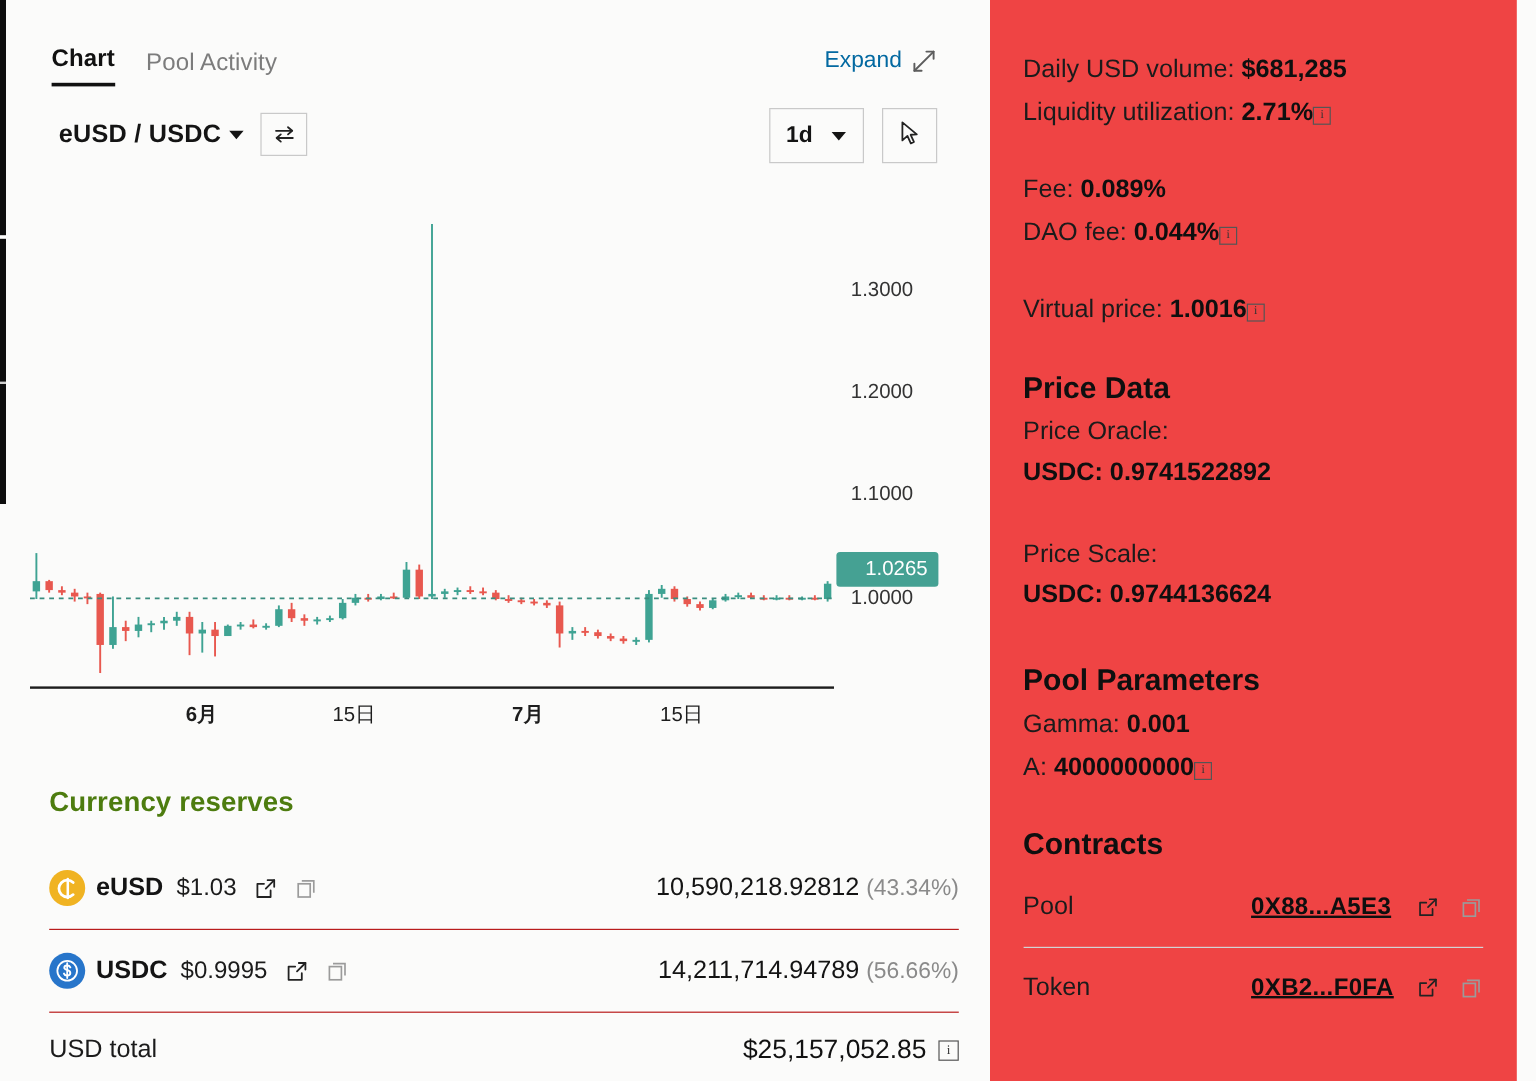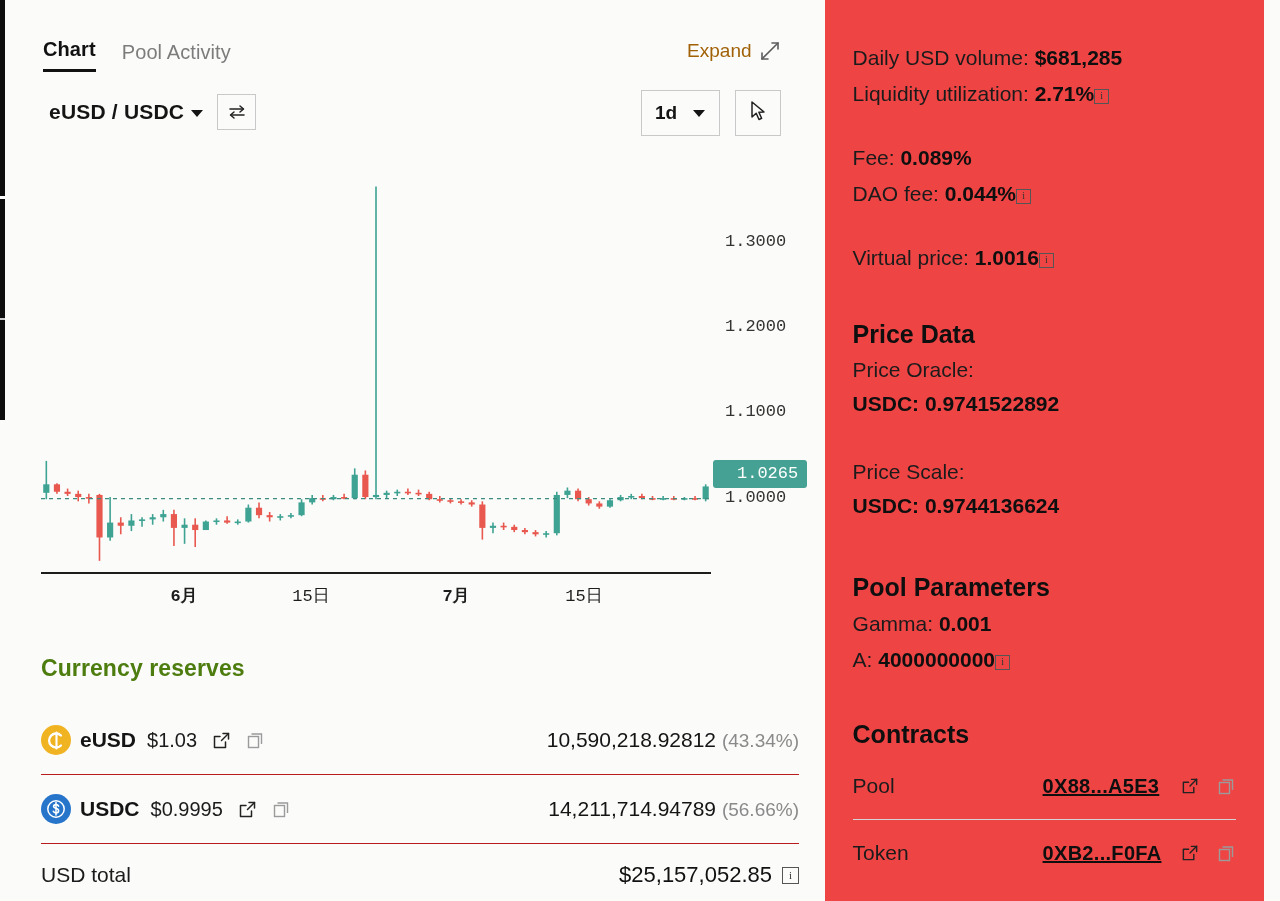--- a/index.html
+++ b/index.html
@@ -16,35 +16,35 @@
   .edge-strip:after{content:"";position:absolute;left:0;top:196px;width:5px;height:3px;background:#fff;}
   .edge-strip:before{content:"";position:absolute;left:0;top:318px;width:5px;height:2px;background:#cfcfcf;}
 
   
   .main{width:835px;height:901px;background:#fbfbfa;position:relative;box-sizing:border-box;}
 
   .tabs{position:absolute;left:43px;top:38px;display:flex;align-items:flex-end;gap:26px;}
   .tab{font-size:20px;color:#7c7c7c;padding-bottom:8px;cursor:pointer;letter-spacing:.1px;}
   .tab.active{color:#111;font-weight:bold;border-bottom:3px solid #111;}
 
-  .expand{position:absolute;right:44px;top:40px;display:flex;align-items:center;gap:7px;color:#a16207;font-size:19px;cursor:pointer;}
+  .expand{position:absolute;right:44px;top:40px;display:flex;align-items:center;gap:7px;color:#0369a1;font-size:19px;cursor:pointer;}
   .expand svg{display:block;}
 
   .pairrow{position:absolute;left:49px;top:94px;display:flex;align-items:center;gap:14px;}
   .pair-name{font-size:21px;font-weight:bold;color:#141414;letter-spacing:.2px;}
   .caret{display:inline-block;margin-left:7px;border-left:6px solid transparent;border-right:6px solid transparent;border-top:7px solid #141414;vertical-align:middle;}
   .sqbtn{width:39px;height:36px;border:1px solid #c9c9c9;background:#fbfbfa;display:flex;align-items:center;justify-content:center;cursor:pointer;box-sizing:border-box;}
   .sqbtn svg{display:block;}
 
   .rightctl{position:absolute;right:44px;top:90px;display:flex;align-items:center;gap:15px;}
   .tfbtn{height:46px;min-width:79px;border:1px solid #c9c9c9;background:#fbfbfa;display:flex;align-items:center;justify-content:center;gap:9px;font-size:19px;font-weight:bold;color:#141414;cursor:pointer;box-sizing:border-box;}
   .cursorbtn{width:46px;height:46px;border:1px solid #c9c9c9;background:#fbfbfa;display:flex;align-items:center;justify-content:center;cursor:pointer;box-sizing:border-box;}
 
   
-  .chart-wrap{position:absolute;left:41px;top:160px;width:752px;height:460px;font-family:Liberation Mono, monospace;}
+  .chart-wrap{position:absolute;left:25px;top:160px;width:752px;height:460px;}
   .plot{position:absolute;left:0;top:0;width:670px;height:420px;overflow:visible;}
   .plot svg{display:block;}
   .ylabels{position:absolute;left:676px;top:0;width:100px;height:420px;}
   .ytick{position:absolute;font-size:17px;color:#333;white-space:nowrap;}
   .pricebadge{position:absolute;background:#45a193;color:#fff;font-size:17px;padding:4px 9px 5px;border-radius:3px;white-space:nowrap;}
   .xaxis-line{position:absolute;left:0;top:412px;width:670px;height:2px;background:#1d1d1d;}
   .xlabels{position:absolute;left:0;top:424px;width:670px;height:30px;}
   .xtick{position:absolute;font-size:17px;color:#1d1d1d;transform:translateX(-50%);white-space:nowrap;}
   .xtick.bold{font-weight:bold;}
 
@@ -69,21 +69,21 @@
   
   .info{display:inline-flex;align-items:center;justify-content:center;width:15px;height:15px;border:1.4px solid #555;color:#333;font-size:10px;line-height:1;font-family:"Liberation Serif", serif;vertical-align:2px;box-sizing:border-box;cursor:pointer;}
   .info.lg{width:17px;height:17px;font-size:11px;}
 
   
   .side{width:445px;height:901px;background:#ef4444;box-sizing:border-box;padding:40px 0 0 0;position:relative;}
   .side-inner{padding:0 28px 0 28px;}
   .sline{font-size:21px;color:#1b1b1b;line-height:36px;white-space:nowrap;}
   .sline b{font-weight:bold;color:#0f0f0f;}
   .gap-sm{height:28px;}
-  .side-h{font-size:25px;font-weight:bold;color:#0f0f0f;margin:14px 0 4px 0;}
+  .side-h{font-size:25px;font-weight:bold;color:#0f0f0f;margin:4px 0 4px 0;}
   .side-sub{font-size:21px;color:#1b1b1b;line-height:34px;}
   .side-val{font-size:21px;font-weight:bold;color:#0f0f0f;line-height:34px;}
 
   .contract-row{display:flex;align-items:center;height:66px;border-bottom:1px solid #d2d3d4;}
   .contract-label{font-size:21px;color:#1b1b1b;flex:none;width:190px;}
   .contract-link{font-size:20px;font-weight:bold;color:#0f0f0f;text-decoration:underline;cursor:pointer;letter-spacing:.3px;}
   .contract-icons{margin-left:auto;display:flex;align-items:center;gap:18px;}
 
   .ext svg,.copy svg{display:block;}
 </style>

